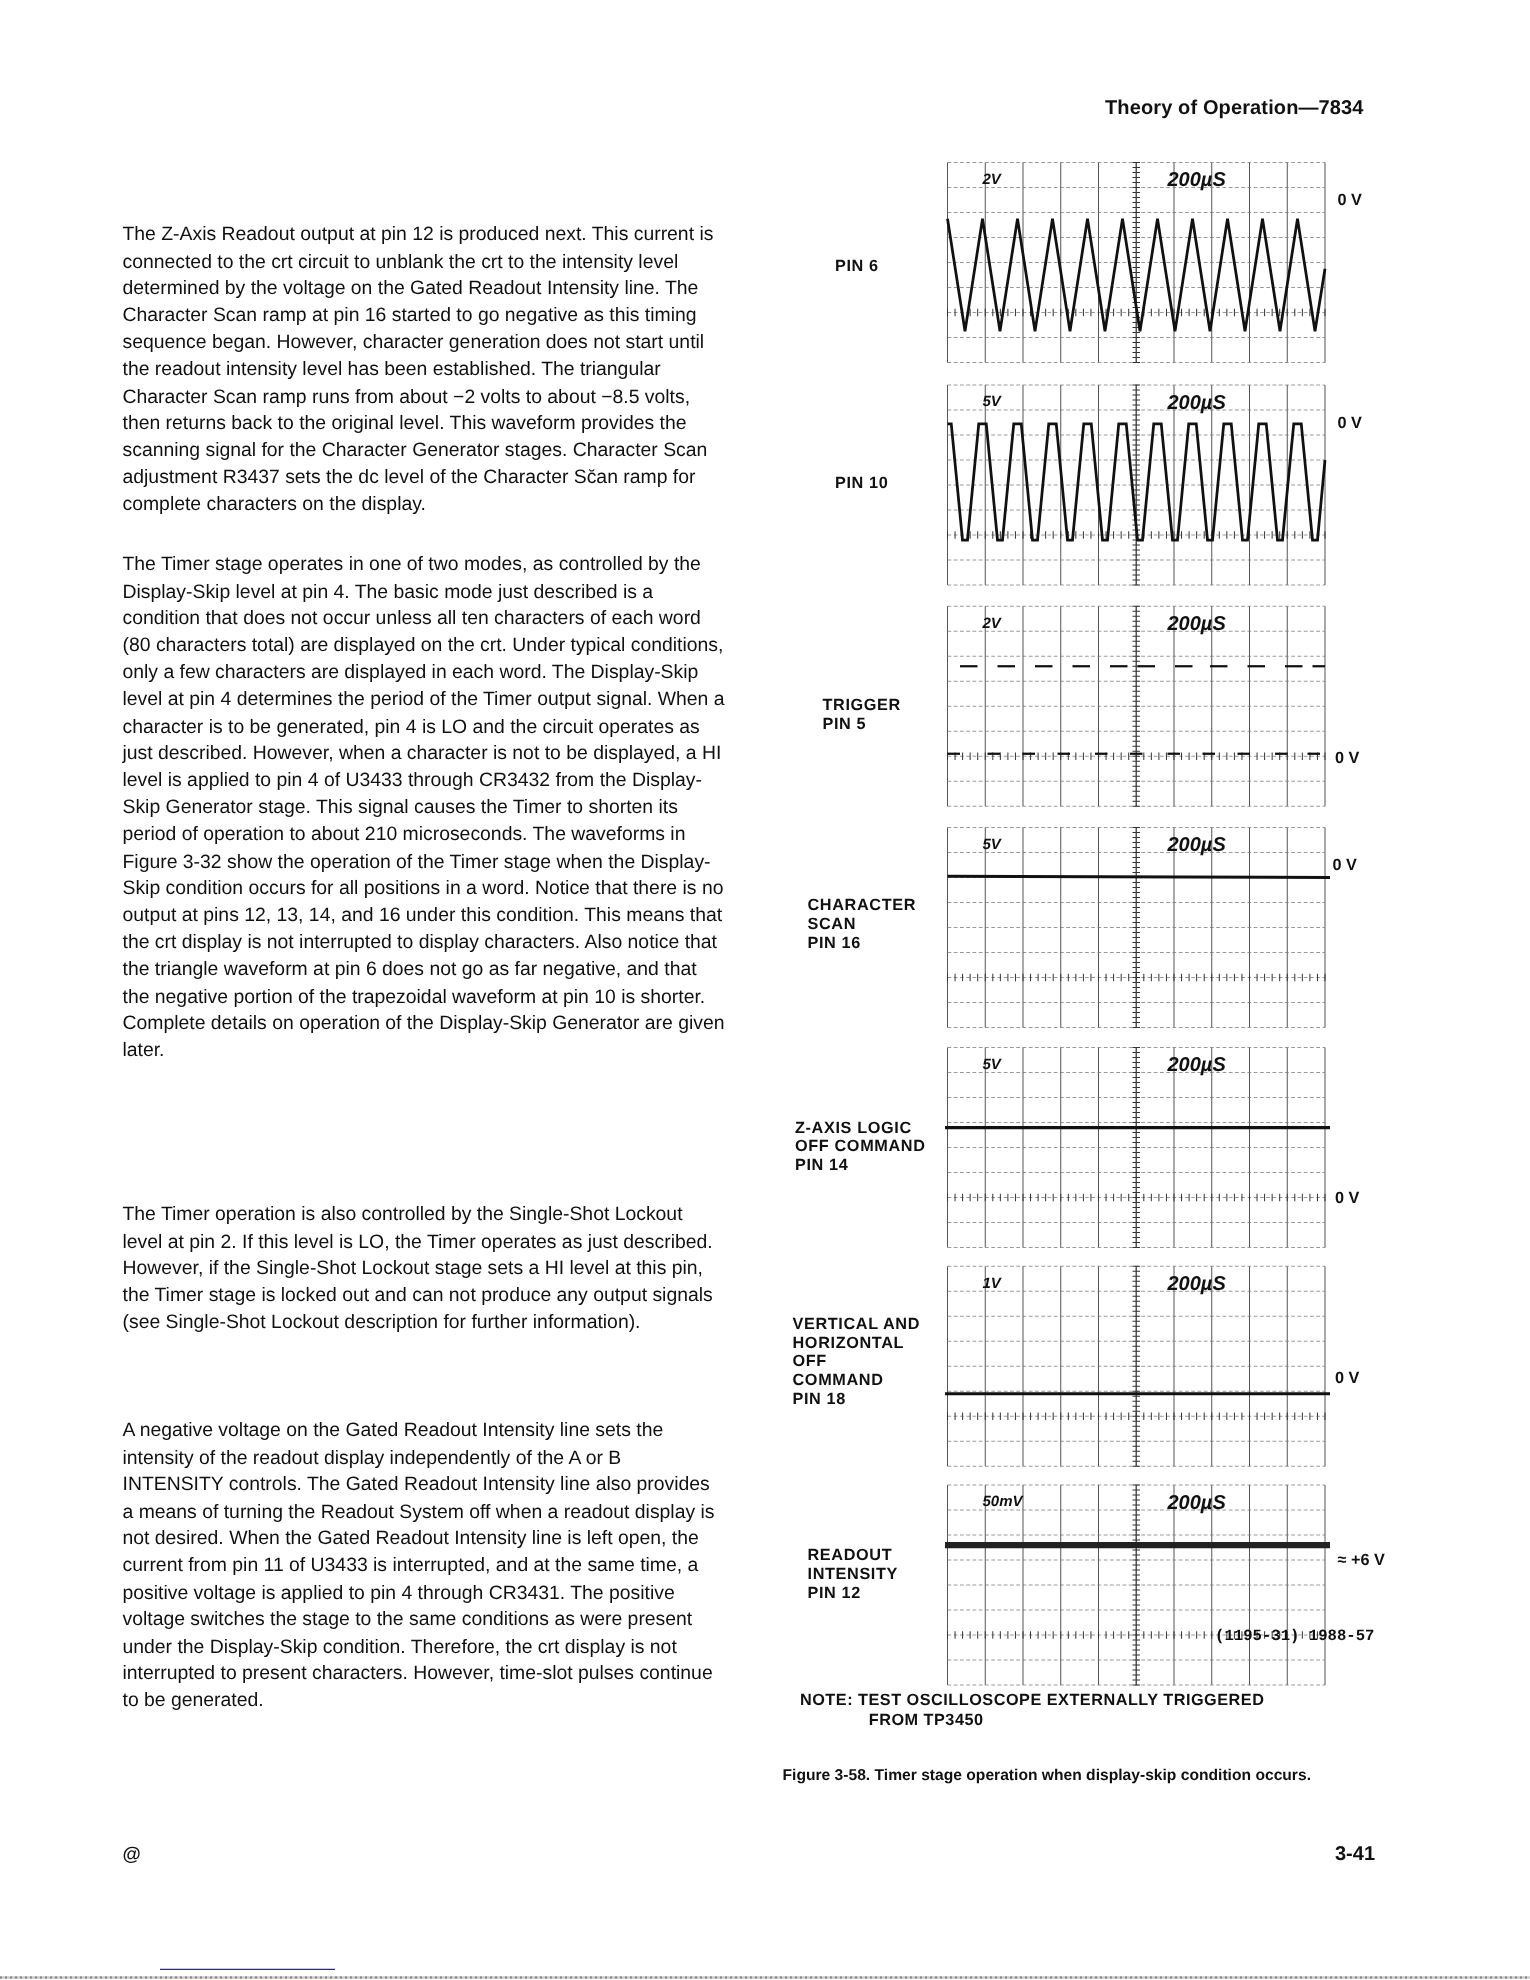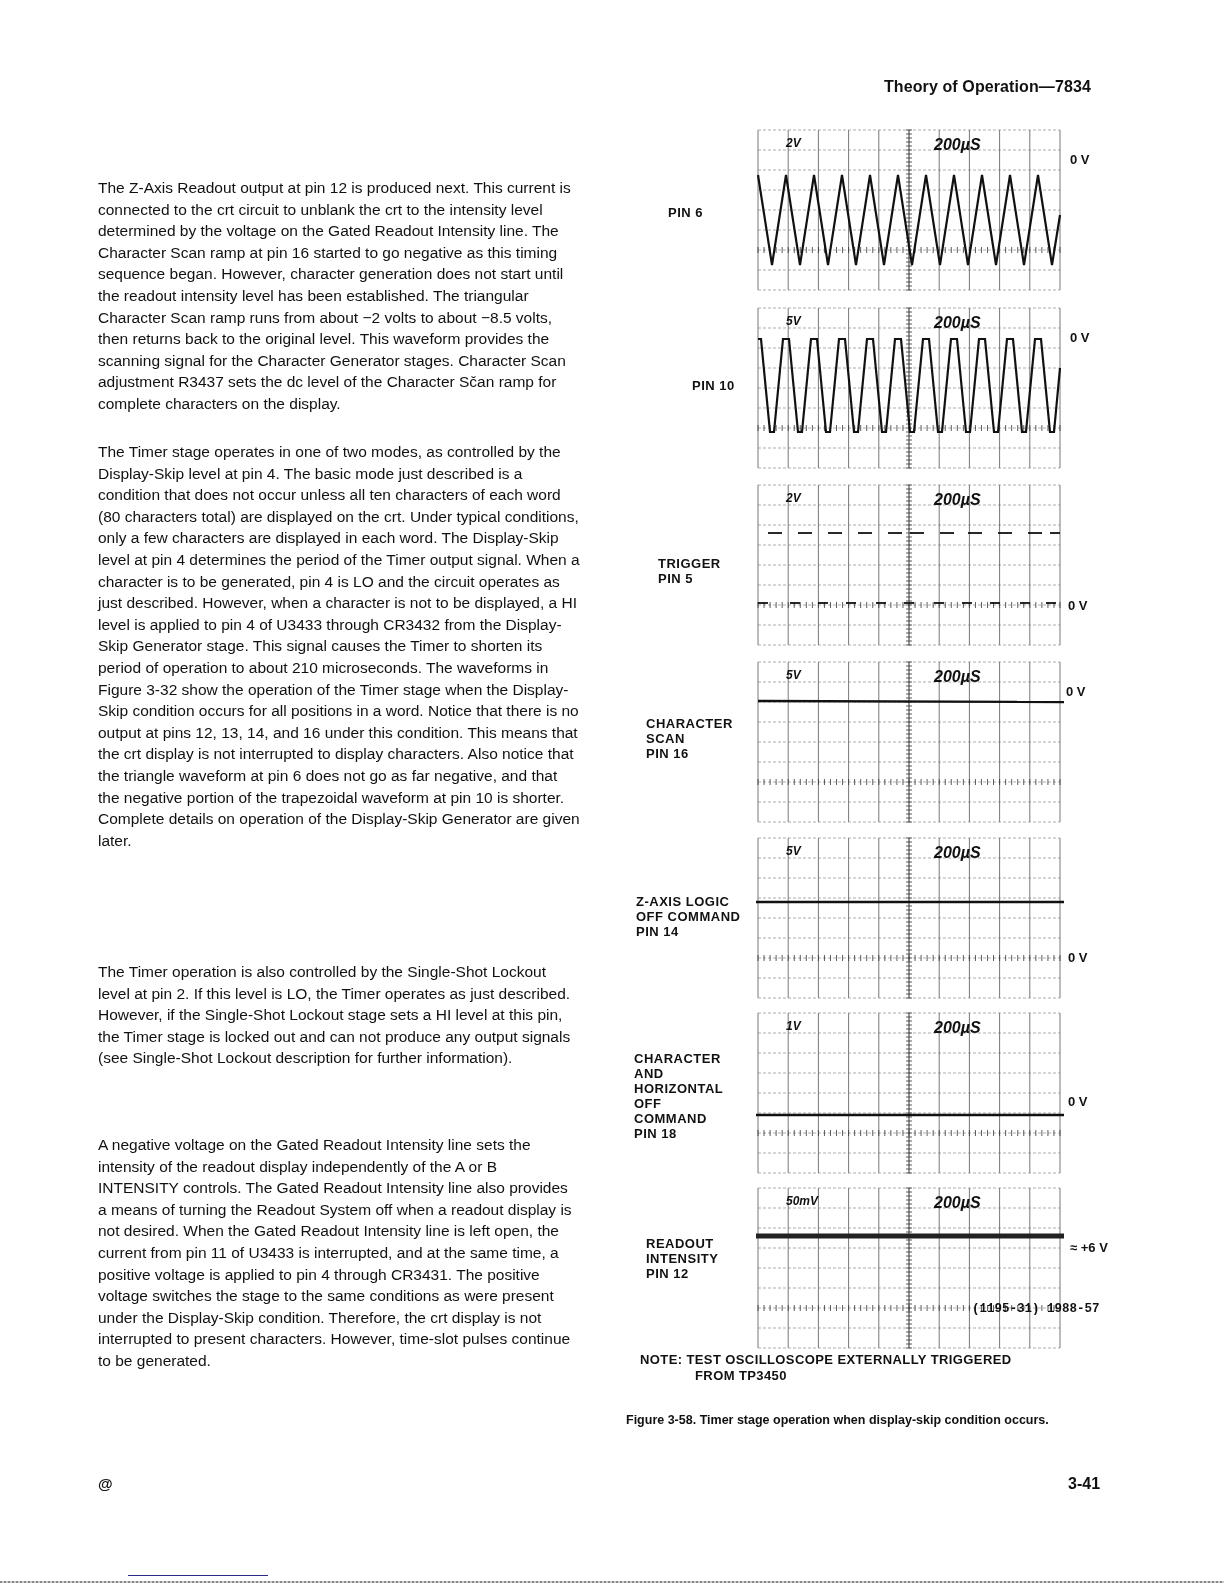--- a/index.html
+++ b/index.html
@@ -170,21 +170,21 @@
         <line y1="117" y2="123" x1="302" x2="302" stroke="#333" stroke-width="0.8"></line>
       </g>
     <g class="grid"></g>
     <polyline fill="none" stroke="#111" stroke-width="2.2" points="0,45 14,135 28,45 42,135 56,45 70,135 84,45 98,135 112,45 126,135 140,45 154,135 168,45 182,135 196,45 210,135 224,45 238,135 252,45 266,135 280,45 294,135 302,85"></polyline>
   </svg>
   <div class="vdiv">2V</div>
   <div class="tdiv">200µS</div>
 </div>
 <div class="ref-label" style="left:1070px; top:152px;">0 V</div>
 
-<div class="trace-label" style="left:692px; top:378px; width:90px;">
+<div class="trace-label" style="left:668px; top:378px; width:90px;">
     <div>PIN 10</div>
   </div>
 <div class="scope" style="top:308px;">
   <svg width="302" height="160">
       <g>
         <line x1="0" x2="0" y1="0" y2="160" stroke="#555" stroke-width="0.8"></line>
         <line x1="30.2" x2="30.2" y1="0" y2="160" stroke="#555" stroke-width="0.8"></line>
         <line x1="60.4" x2="60.4" y1="0" y2="160" stroke="#555" stroke-width="0.8"></line>
         <line x1="90.6" x2="90.6" y1="0" y2="160" stroke="#555" stroke-width="0.8"></line>
         <line x1="120.8" x2="120.8" y1="0" y2="160" stroke="#555" stroke-width="0.8"></line>
@@ -703,21 +703,21 @@
         <line y1="117" y2="123" x1="302" x2="302" stroke="#333" stroke-width="0.8"></line>
       </g>
     <line x1="-2" y1="64" x2="306" y2="64" stroke="#111" stroke-width="2.6"></line>
   </svg>
   <div class="vdiv">5V</div>
   <div class="tdiv">200µS</div>
 </div>
 <div class="ref-label" style="left:1068px; top:950px;">0 V</div>
 
 <div class="trace-label" style="left:634px; top:1051px; width:120px;">
-  <div>CHARACTER AND</div>
+  <div>VERTICAL AND</div>
   <div>HORIZONTAL</div>
   <div>OFF</div>
   <div>COMMAND</div>
   <div>PIN 18</div>
 </div>
 <div class="scope" style="top:1013px;">
   <svg width="302" height="160">
       <g>
         <line x1="0" x2="0" y1="0" y2="160" stroke="#555" stroke-width="0.8"></line>
         <line x1="30.2" x2="30.2" y1="0" y2="160" stroke="#555" stroke-width="0.8"></line>

